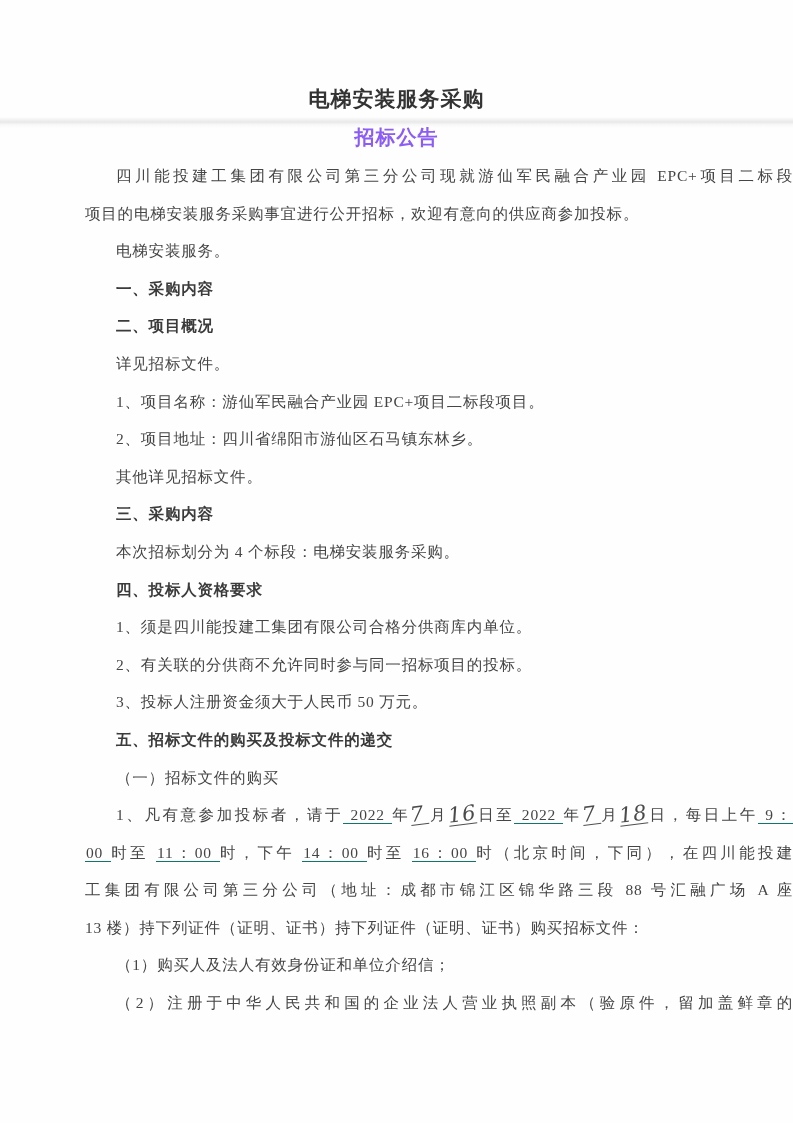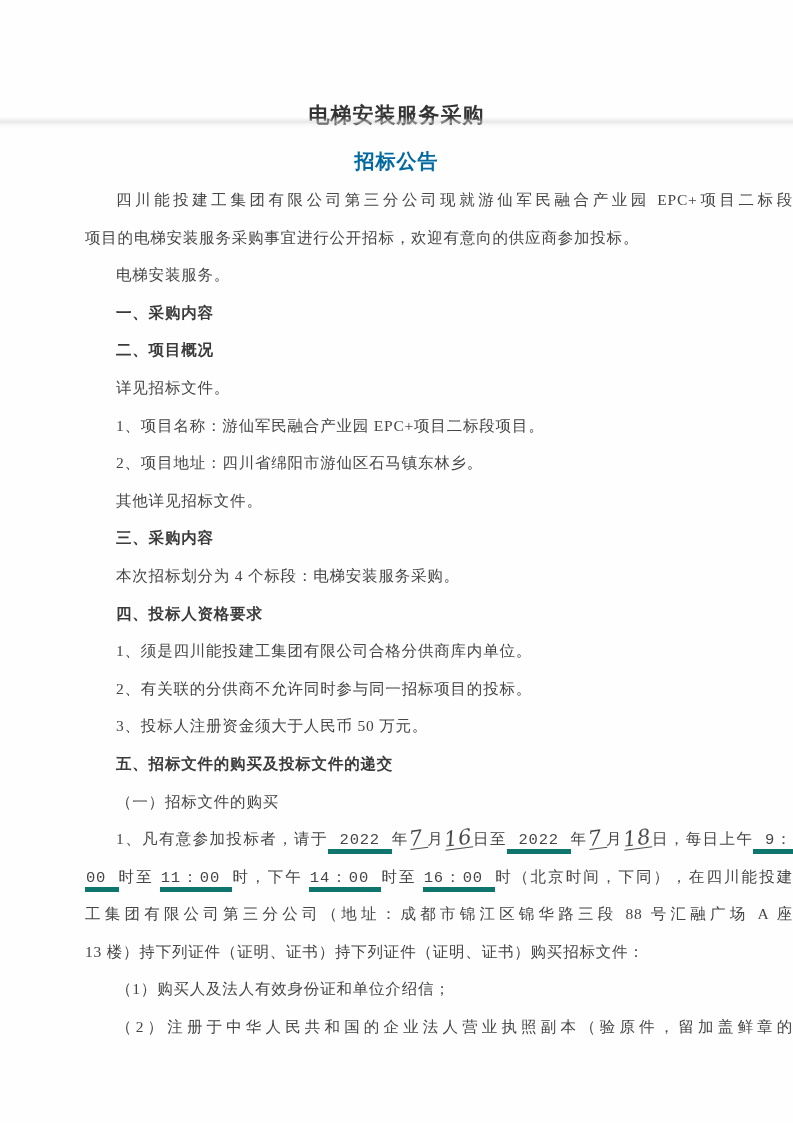--- a/index.html
+++ b/index.html
@@ -19,40 +19,40 @@
   .scan-band {
     position: absolute;
     left: 0;
     top: 117px;
     width: 100%;
     height: 11px;
     background: linear-gradient(to bottom, rgba(220,220,220,0) 0%, rgba(215,215,217,0.55) 45%, rgba(230,230,232,0.25) 70%, rgba(255,255,255,0) 100%);
     pointer-events: none;
   }
   .doc-title {
-    margin: 16px;
+    margin: 0;
     padding-top: 84px;
     height: 30px;
     line-height: 30px;
     text-align: center;
     font-family: "Liberation Sans", "DejaVu Sans", sans-serif;
     font-size: 21px;
     font-weight: bold;
     color: #333333;
     letter-spacing: 1px;
   }
   .doc-subtitle {
     margin: 8px 0 0 0;
     height: 30px;
     line-height: 30px;
     text-align: center;
     font-family: "Liberation Sans", "DejaVu Sans", sans-serif;
     font-size: 20px;
     font-weight: bold;
-    color: #0369a1;
+    color: #8b5cf6;
     letter-spacing: 1px;
   }
   .doc-body {
     margin-top: 5px;
     padding-left: 85px;
   }
   .line {
     height: 37.6px;
     line-height: 37.6px;
     font-size: 15.5px;
@@ -66,23 +66,22 @@
     text-align: justify;
     text-align-last: justify;
     text-indent: 0;
   }
   .line.justify.indent { text-indent: 31px; }
   .line.heading {
     font-weight: bold;
     color: #3b3b3b;
   }
   .seg-u {
-    border-bottom: 5px solid #0f766e;
+    border-bottom: 1px solid #0f766e;
     padding: 0 1px;
-    font-family: Liberation Mono, monospace;
   }
   .seg-hw {
     display: inline-block;
     font-family: "DejaVu Serif", serif;
     font-style: italic;
     font-size: 21px;
     color: #4a4a4a;
     line-height: 20px;
     text-align: center;
     transform: rotate(-7deg) translateY(1px);

